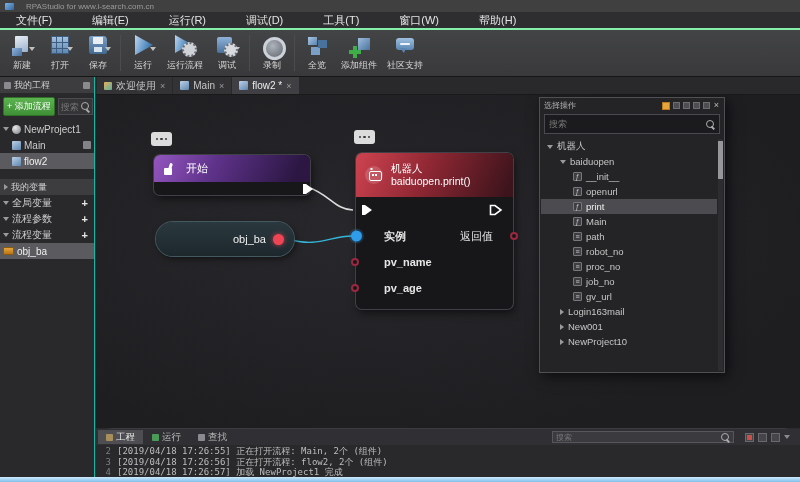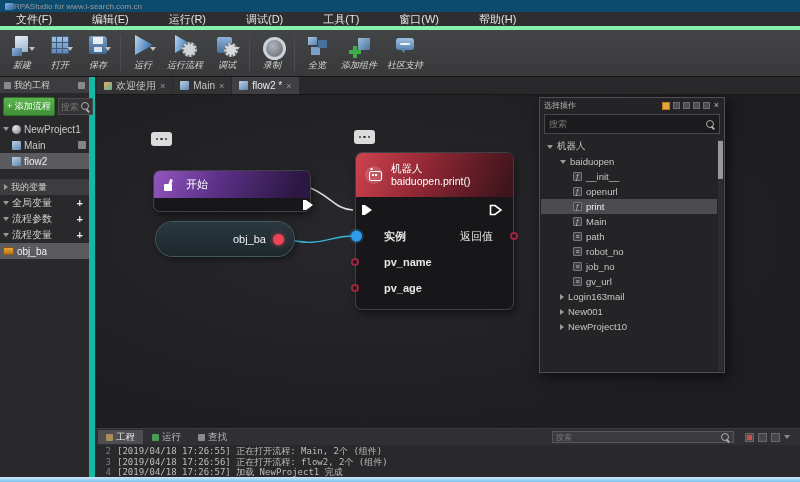--- a/index.html
+++ b/index.html
@@ -1,30 +1,30 @@
 <!DOCTYPE html>
 <html><head>
 <meta charset="utf-8">
 <style>
   * { margin:0; padding:0; box-sizing:border-box; }
   html,body { width:800px; height:482px; overflow:hidden; }
   body { font-family:"Liberation Sans","DejaVu Sans",sans-serif; background:#2b2b2d; color:#ddd; position:relative; }
 
   
-  .titlebar { height:12px; background:#0c4a6e; display:flex; align-items:center; gap:0; padding:0 5px; }
+  .titlebar { height:12px; background:#404040; display:flex; align-items:center; gap:12px; padding:0 5px; }
   .titlebar .logo { width:9px; height:7px; background:linear-gradient(135deg,#79b6e8,#37639c); border-radius:1px; }
   .titlebar .ttext { font-size:8px; color:#9b9b9b; white-space:nowrap; }
 
   
-  .menubar { height:18px; background:#2e2e30; border-bottom:4px solid #86efac; display:flex; align-items:center; }
+  .menubar { height:18px; background:#2e2e30; border-bottom:2px solid #86efac; display:flex; align-items:center; }
   .menu-item { padding:0 16px; font-size:11px; color:#e4e4e4; height:100%; display:flex; align-items:center; margin-right:8px; cursor:default; }
 
   
   .toolbar { height:47px; background:linear-gradient(#434446,#39393b); border-bottom:1px solid #161616; display:flex; align-items:stretch; padding:2px 3px; }
-  .tb-group { display:flex;font-style:italic; }
+  .tb-group { display:flex; }
   .tb-sep { width:1px; background:#262628; border-right:1px solid #4c4c4e; margin:3px 3px; }
   .tb-btn { display:flex; flex-direction:column; align-items:center; justify-content:space-between; padding:3px 5px 2px; min-width:38px; position:relative; }
   .tb-btn .lbl { font-size:9px; color:#d6d6d6; white-space:nowrap; }
   .tb-icon { width:24px; height:22px; position:relative; }
   .tb-caret { position:absolute; right:-1px; top:12px; width:0; height:0; border-left:3px solid transparent; border-right:3px solid transparent; border-top:4px solid #c0c0c0; }
 
   .ti-new::before { content:""; position:absolute; left:5px; top:1px; width:13px; height:16px; background:linear-gradient(160deg,#e8eef6,#9ab1cc); border-radius:1px; }
   .ti-new::after { content:""; position:absolute; left:2px; bottom:1px; width:10px; height:8px; background:linear-gradient(135deg,#8fb4dc,#476e9c); }
   .ti-open::before { content:""; position:absolute; left:3px; top:1px; width:18px; height:18px;
       background:linear-gradient(#a9c4e2,#5d84ae); box-shadow:inset 0 0 0 1px #3c5c80;
@@ -43,21 +43,21 @@
   .ti-record::before { content:""; position:absolute; left:3px; top:2px; width:17px; height:17px; border-radius:50%; border:3px solid #cdd2da; background:radial-gradient(circle at 40% 35%,#aeb4bd,#62666d); }
   .ti-overview::before { content:""; position:absolute; left:3px; top:2px; width:9px; height:8px; background:linear-gradient(135deg,#a9c6e4,#5d84ae); box-shadow:10px 3px 0 #48719c, 3px 10px 0 #7ba0c8; }
   .ti-add::before { content:""; position:absolute; right:1px; top:3px; width:12px; height:12px; background:linear-gradient(135deg,#9cbcdc,#4c749e); }
   .ti-add::after { content:""; position:absolute; left:2px; bottom:3px; width:12px; height:4px; background:#3fae49; box-shadow:0 0 0 0 #3fae49; clip-path:none; }
   .ti-add i { position:absolute; left:6px; bottom:-1px; width:4px; height:12px; background:#3fae49; }
   .ti-community::before { content:""; position:absolute; left:3px; top:3px; width:18px; height:12px; border-radius:3px; background:linear-gradient(#9ec0e0,#5a85b2); }
   .ti-community::after { content:""; position:absolute; left:7px; top:13px; width:0; height:0; border-left:4px solid transparent; border-right:2px solid transparent; border-top:5px solid #5a85b2; }
   .ti-community b { position:absolute; left:7px; top:8px; width:10px; height:2px; background:#eef4fa; border-radius:1px; }
 
   
-  .sidebar { position:absolute; left:0; top:77px; width:95px; bottom:5px; background:#29292b; border-right:6px solid #14b8a6; display:flex; flex-direction:column; }
+  .sidebar { position:absolute; left:0; top:77px; width:95px; bottom:5px; background:#29292b; border-right:1px solid #14b8a6; display:flex; flex-direction:column; }
   .side-header { height:16px; background:#3d3d40; display:flex; align-items:center; gap:3px; padding:0 4px; font-size:9px; color:#cfcfcf; }
   .ph-icon { width:7px; height:7px; background:#8a8a8e; border-radius:1px; }
   .side-header .sp { flex:1; }
   .side-actions { display:flex; align-items:center; gap:3px; padding:4px 3px 5px; }
   .btn-add { background:linear-gradient(#5cb34f,#3f9036); border:1px solid #2f7029; border-radius:2px; color:#fff; font-size:9px; padding:2px 3px; white-space:nowrap; cursor:pointer; }
   .mini-search { flex:1; height:17px; background:#353538; border:1px solid #4c4c50; display:flex; align-items:center; padding:0 2px; }
   .mini-search input { flex:1; min-width:10px; background:transparent; border:none; outline:none; color:#bbb; font-size:9px; width:20px; }
   .mag { width:9px; height:9px; position:relative; flex:0 0 auto; }
   .mag::before { content:""; position:absolute; left:0; top:0; width:6px; height:6px; border:1.5px solid #aeaeae; border-radius:50%; }
   .mag::after { content:""; position:absolute; right:0; bottom:0; width:4px; height:1.5px; background:#aeaeae; transform:rotate(45deg); }
@@ -81,21 +81,21 @@
   .tab .tclose { font-size:9px; color:#9a9a9a; }
   .i-home { width:8px; height:8px; background:linear-gradient(135deg,#e8b05a,#58b0a0); border-radius:1px; }
 
   .canvas { flex:1; position:relative; background:radial-gradient(ellipse at 38% 42%, #28282c 0%, #1e1e21 75%); overflow:hidden; }
   .wires { position:absolute; left:0; top:0; z-index:1; }
 
   .comment-chip { position:absolute; width:21px; height:14px; background:#dcdcdc; border-radius:3px; display:flex; align-items:center; justify-content:center; gap:2px; z-index:3; }
   .comment-chip i { width:2.5px; height:2.5px; background:#3a3a3a; border-radius:50%; }
 
   .node { position:absolute; z-index:2; background:#17171a; border-radius:6px; box-shadow:0 0 0 1px #404046, 2px 4px 8px rgba(0,0,0,.55); }
-  .start-node { left:58px; top:60px; width:156px; height:40px;margin-top:16px; }
+  .start-node { left:58px; top:60px; width:156px; height:40px; }
   .start-head { height:27px; border-radius:6px 6px 0 0; background:linear-gradient(115deg,#9356bf 0%,#5d3188 40%,#2b1742 90%); display:flex; align-items:center; gap:10px; padding:0 10px; font-size:11px; color:#fff; }
   .thumb-icon { width:12px; height:12px; position:relative; }
   .thumb-icon::before { content:""; position:absolute; left:0; bottom:0; width:8px; height:7px; background:#fff; border-radius:1px; }
   .thumb-icon::after { content:""; position:absolute; left:5px; top:0; width:3px; height:7px; background:#fff; border-radius:2px; transform:rotate(18deg); }
   .exec-solid { display:flex; align-items:center; }
   .exec-solid b { width:3px; height:10px; background:#fff; }
   .exec-solid i { width:0; height:0; border-top:5px solid transparent; border-bottom:5px solid transparent; border-left:7px solid #fff; }
   .start-out { position:absolute; right:-3px; bottom:1px; }
 
   .robot-node { left:260px; top:58px; width:157px; height:156px; }
@@ -129,21 +129,21 @@
   .orow { height:15px; display:flex; align-items:center; gap:4px; font-size:9.5px; color:#c6c6c6; white-space:nowrap; }
   .orow.lv0 { padding-left:6px; } .orow.lv1 { padding-left:19px; } .orow.lv2 { padding-left:32px; }
   .orow.sel { background:#4c4c50; color:#eee; }
   .ops-tw-open { width:0; height:0; border-left:3.5px solid transparent; border-right:3.5px solid transparent; border-top:4.5px solid #9a9a9a; flex:0 0 auto; }
   .ops-tw-closed { width:0; height:0; border-top:3.5px solid transparent; border-bottom:3.5px solid transparent; border-left:4.5px solid #9a9a9a; flex:0 0 auto; }
   .fnic, .varic { width:9px; height:9px; flex:0 0 auto; background:#3e3e42; border:1px solid #77777c; border-radius:1px; font-size:7px; line-height:8px; text-align:center; color:#c8c8c8; font-style:normal; }
   .ops-scroll { position:absolute; right:1px; top:41px; bottom:1px; width:5px; background:#2d2d30; }
   .ops-thumb { width:5px; height:38px; background:#97979b; margin-top:2px; }
 
   
-  .logpanel { height:49px; background:#252528; border-top:1px solid #3c3c40; display:flex; flex-direction:column; }
+  .logpanel { height:49px; background:#252528; border-top:1px solid #3c3c40; display:flex; flex-direction:column;border-radius:17px; }
   .log-tabbar { height:16px; background:#303034; display:flex; align-items:center; padding:0 2px; gap:1px; }
   .ltab { display:flex; align-items:center; gap:3px; padding:0 8px; height:14px; font-size:9.5px; color:#b8b8b8; cursor:pointer; }
   .ltab.active { background:#4d4d52; color:#ececec; }
   .lt-ic { width:7px; height:7px; border-radius:1px; }
   .lt-proj { background:#a88e5a; } .lt-run { background:#4a9a58; } .lt-find { background:#8a8a90; }
   .log-search { margin-left:auto; width:182px; height:12px; background:#3b3b3f; border:1px solid #57575b; display:flex; align-items:center; padding:0 3px; }
   .log-search input { flex:1; background:transparent; border:none; outline:none; color:#aaa; font-size:8px; }
   .log-icons { display:flex; align-items:center; gap:4px; padding:0 8px 0 10px; }
   .log-ic { width:9px; height:9px; background:#46464a; border:1px solid #6a6a6e; position:relative; }
   .log-ic.red::after { content:""; position:absolute; left:1px; top:1px; width:5px; height:5px; background:#c8504a; }
@@ -425,20 +425,24 @@
         <div class="orow lv2">
             <i class="varic">≡</i>
             <span>path</span>
           </div>
         <div class="orow lv2">
             <i class="varic">≡</i>
             <span>robot_no</span>
           </div>
         <div class="orow lv2">
             <i class="varic">≡</i>
+            <span>proc_no</span>
+          </div>
+        <div class="orow lv2">
+            <i class="varic">≡</i>
             <span>job_no</span>
           </div>
         <div class="orow lv2">
             <i class="varic">≡</i>
             <span>gv_url</span>
           </div>
         <div class="orow lv1">
             <span class="ops-tw-closed"></span>
             <span>Login163mail</span>
           </div>

